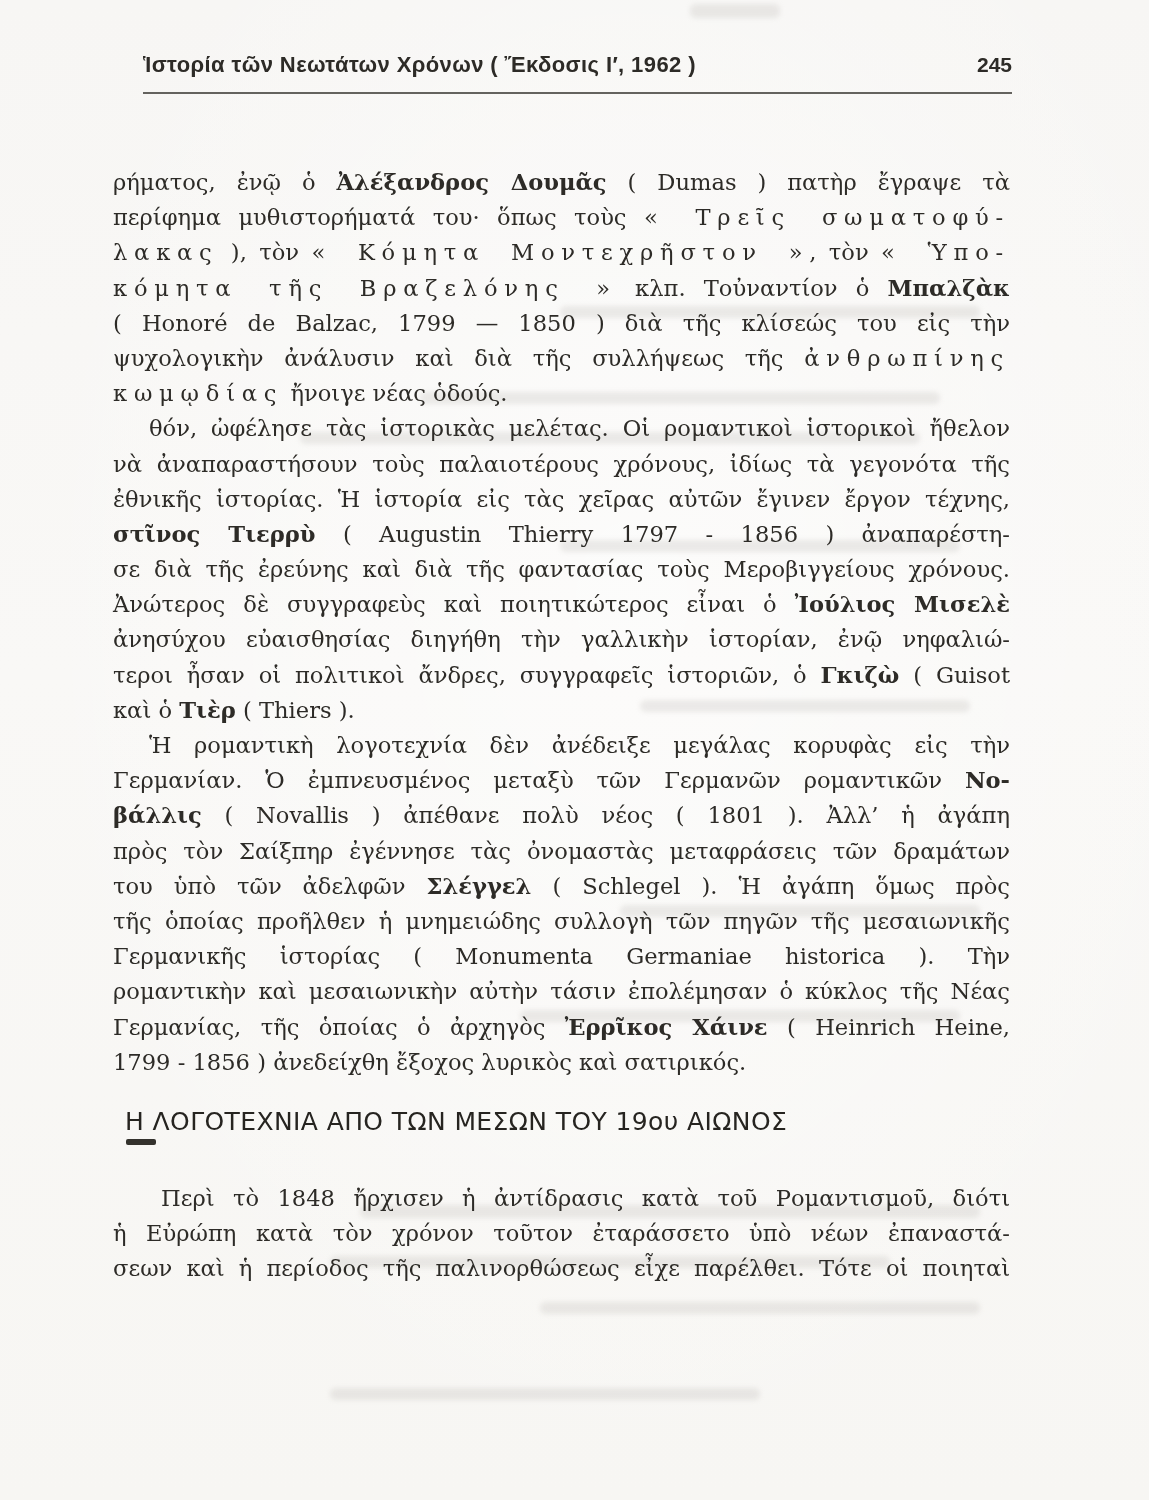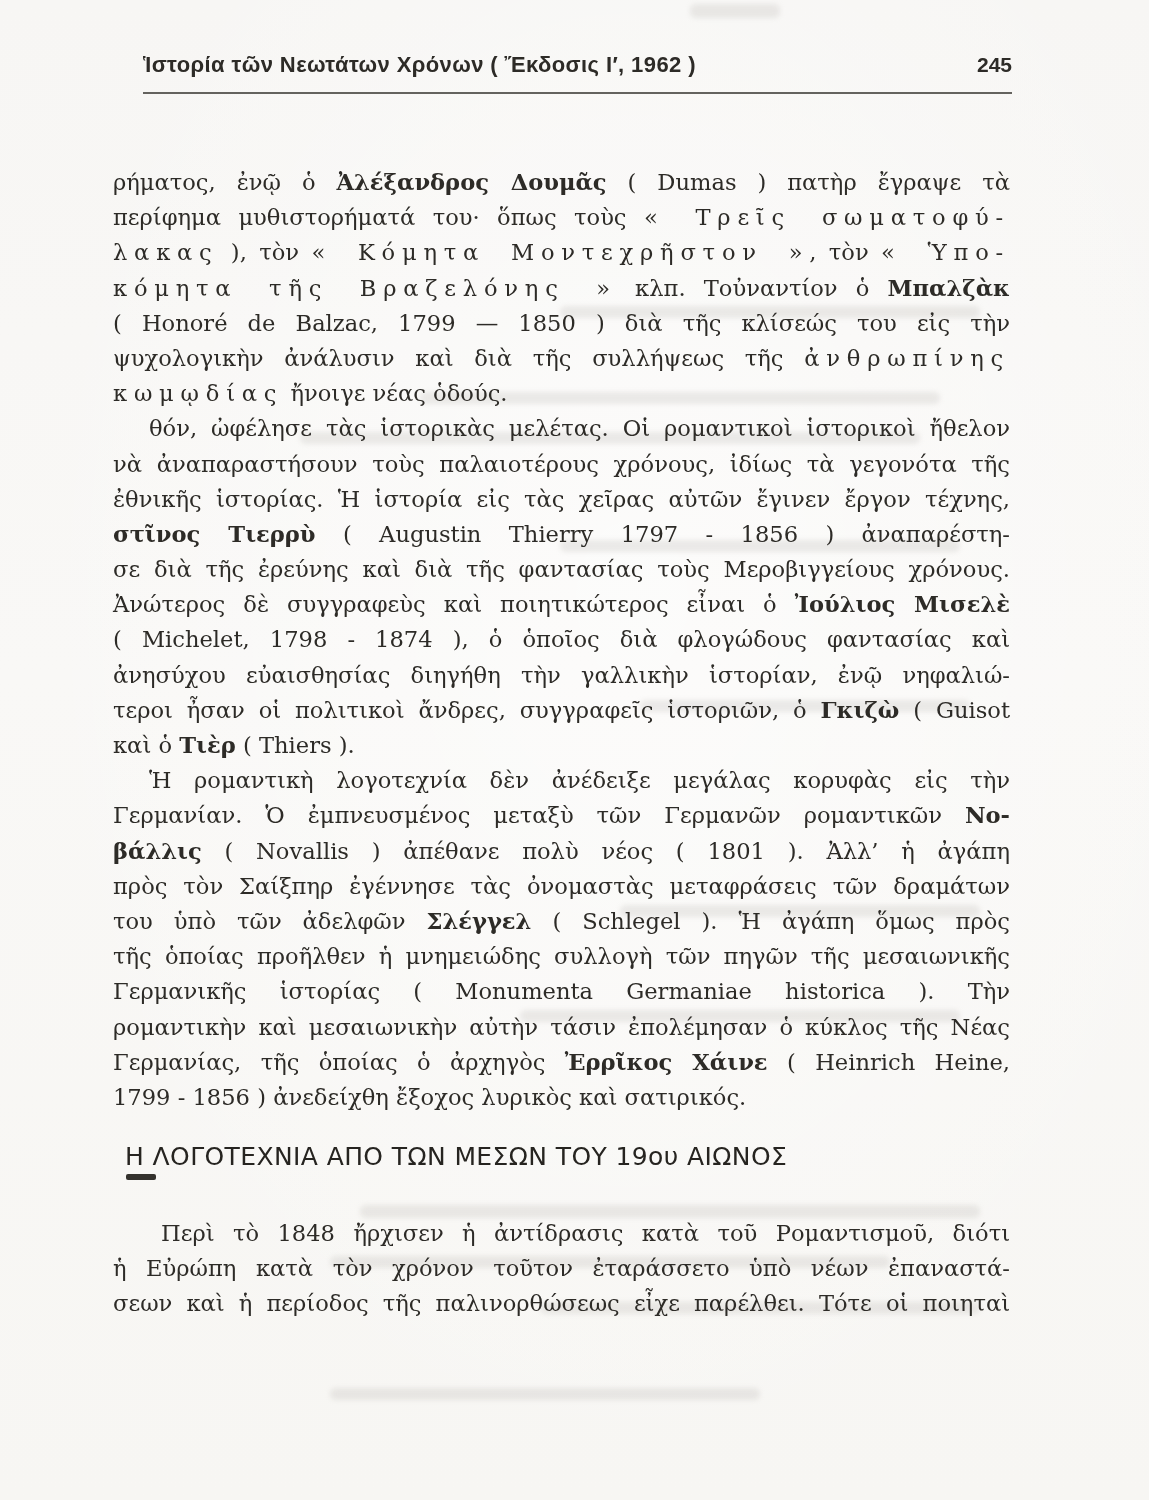--- a/index.html
+++ b/index.html
@@ -143,21 +143,20 @@
         <div class="line"><span class="seg">ψυχολογικὴν ἀνάλυσιν καὶ διὰ τῆς συλλήψεως τῆς </span><span class="seg sp">ἀνθρωπίνης</span></div>
         <div class="line last"><span class="seg sp">κωμῳδίας</span><span class="seg"> ἤνοιγε νέας ὁδούς.</span></div>
       </div>
       <div class="paragraph indent-1">
         <div class="line"><span class="seg">θόν, ὠφέλησε τὰς ἱστορικὰς μελέτας. Οἱ ρομαντικοὶ ἱστορικοὶ ἤθελον</span></div>
         <div class="line"><span class="seg">νὰ ἀναπαραστήσουν τοὺς παλαιοτέρους χρόνους, ἰδίως τὰ γεγονότα τῆς</span></div>
         <div class="line"><span class="seg">ἐθνικῆς ἱστορίας. Ἡ ἱστορία εἰς τὰς χεῖρας αὐτῶν ἔγινεν ἔργον τέχνης,</span></div>
         <div class="line"><span class="seg b">στῖνος Τιερρὺ</span><span class="seg"> ( Augustin Thierry 1797 - 1856 ) ἀναπαρέστη-</span></div>
         <div class="line"><span class="seg">σε διὰ τῆς ἐρεύνης καὶ διὰ τῆς φαντασίας τοὺς Μεροβιγγείους χρόνους.</span></div>
         <div class="line"><span class="seg">Ἀνώτερος δὲ συγγραφεὺς καὶ ποιητικώτερος εἶναι ὁ </span><span class="seg b">Ἰούλιος Μισελὲ</span></div>
-        <div class="line"><span class="seg">( Michelet, 1798 - 1874 ), ὁ ὁποῖος διὰ φλογώδους φαντασίας καὶ</span></div>
         <div class="line"><span class="seg">ἀνησύχου εὐαισθησίας διηγήθη τὴν γαλλικὴν ἱστορίαν, ἐνῷ νηφαλιώ-</span></div>
         <div class="line"><span class="seg">τεροι ἦσαν οἱ πολιτικοὶ ἄνδρες, συγγραφεῖς ἱστοριῶν, ὁ </span><span class="seg b">Γκιζὼ</span><span class="seg"> ( Guisot</span></div>
         <div class="line last"><span class="seg">καὶ ὁ </span><span class="seg b">Τιὲρ</span><span class="seg"> ( Thiers ).</span></div>
       </div>
       <div class="paragraph indent-1">
         <div class="line"><span class="seg">Ἡ ρομαντικὴ λογοτεχνία δὲν ἀνέδειξε μεγάλας κορυφὰς εἰς τὴν</span></div>
         <div class="line"><span class="seg">Γερμανίαν. Ὁ ἐμπνευσμένος μεταξὺ τῶν Γερμανῶν ρομαντικῶν </span><span class="seg b">Νο-</span></div>
         <div class="line"><span class="seg b">βάλλις</span><span class="seg"> ( Novallis ) ἀπέθανε πολὺ νέος ( 1801 ). Ἀλλ’ ἡ ἀγάπη</span></div>
         <div class="line"><span class="seg">πρὸς τὸν Σαίξπηρ ἐγέννησε τὰς ὀνομαστὰς μεταφράσεις τῶν δραμάτων</span></div>
         <div class="line"><span class="seg">του ὑπὸ τῶν ἀδελφῶν </span><span class="seg b">Σλέγγελ</span><span class="seg"> ( Schlegel ). Ἡ ἀγάπη ὅμως πρὸς</span></div>

